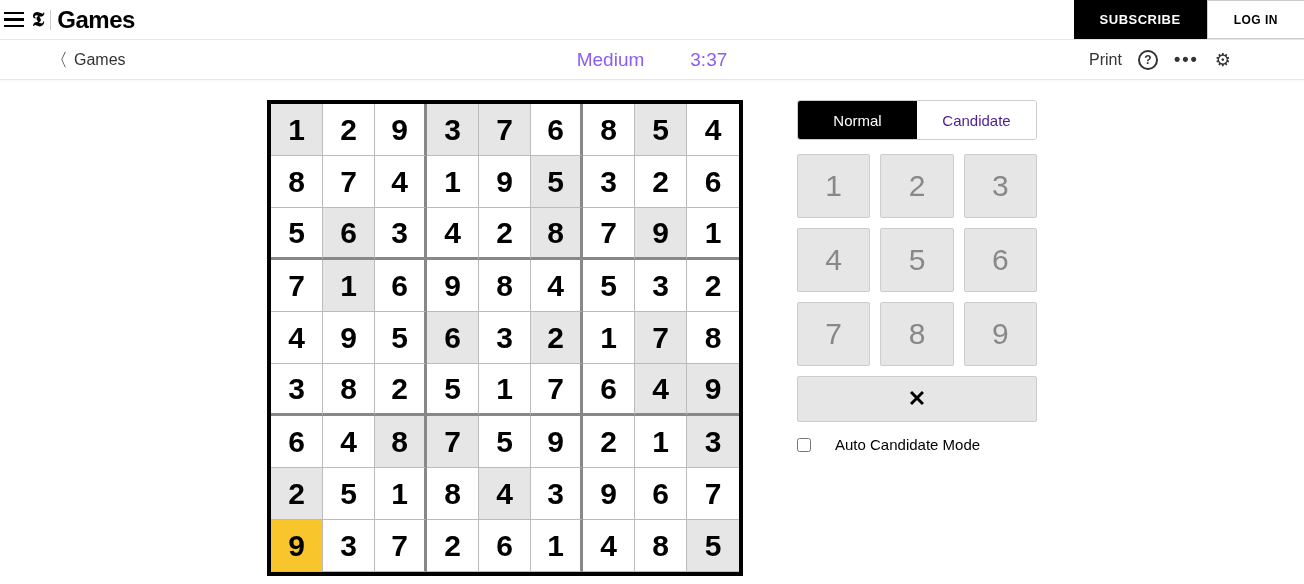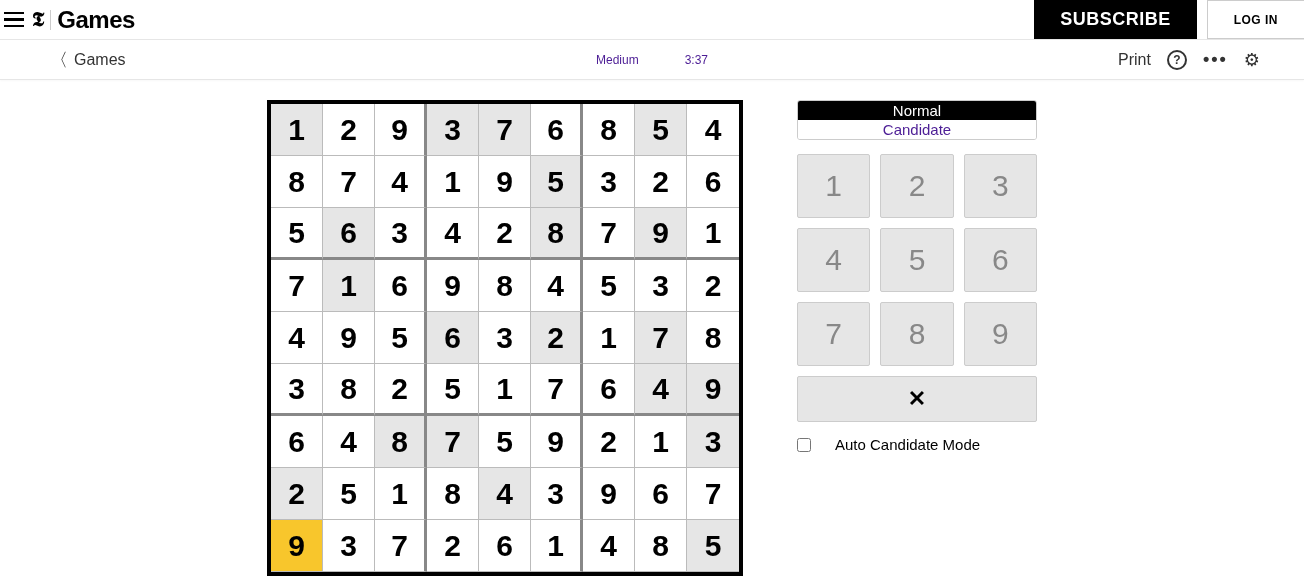--- a/index.html
+++ b/index.html
@@ -8,49 +8,49 @@
   
   .topbar { height: 40px; display: flex; align-items: center; justify-content: space-between; border-bottom: 1px solid #e6e6e6; }
   .topbar-left { display: flex; align-items: center; height: 100%; }
   .hamburger { width: 28px; display: flex; flex-direction: column; justify-content: center; gap: 4px; padding: 0 4px; cursor: pointer; height: 100%; }
   .hamburger span { display: block; height: 2.5px; background: #000; width: 20px; }
   .logo-wrap { display: flex; align-items: center; gap: 6px; padding-left: 4px; }
   .nyt-t { font-family: "Times New Roman", serif; font-weight: bold; font-size: 20px; }
   .logo-divider { width: 1px; height: 20px; background: #ccc; }
   .games-logo { font-family: Liberation Sans, sans-serif; font-weight: 900; font-size: 24px; letter-spacing: -0.5px; }
   .topbar-right { display: flex; align-items: stretch; height: 100%; }
-  .btn-sub { background: #000; color: #fff; font-weight: 700; font-size: 18px; letter-spacing: 0.5px; padding: 8px 26px; display: flex; align-items: center; border: none; cursor: pointer; }
-  .btn-login { background: #fff; color: #000; font-weight: 700; font-size: 12px; letter-spacing: 0.5px; padding: 0 26px; display: flex; align-items: center; border: 1px solid #ccc; border-right: none; cursor: pointer; margin-left: 10px; }
+  .btn-sub { background: #000; color: #fff; font-weight: 700; font-size: 13px; letter-spacing: 0.5px; padding: 8px 26px; display: flex; align-items: center; border: none; cursor: pointer; }
+  .btn-login { background: #fff; color: #000; font-weight: 700; font-size: 12px; letter-spacing: 0.5px; padding: 0 26px; display: flex; align-items: center; border: 1px solid #ccc; border-right: none; cursor: pointer; }
   
   
   .toolbar { height: 40px; border-bottom: 1px solid #e6e6e6; display: flex; align-items: center; position: relative; box-shadow: 0 1px 2px rgba(0,0,0,0.03); }
   .back { display: flex; align-items: center; gap: 6px; margin-left: 50px; cursor: pointer; font-size: 16px; color: #333; }
   .chev { font-size: 18px; line-height: 1; }
-  .center-info { position: absolute; left: 50%; transform: translateX(-50%); display: flex; gap: 46px; font-size: 12px; color: #4c1d95; }
-  .toolbar-right { margin-left: auto; display: flex; align-items: center; gap: 16px; padding-right: 44px; font-size: 16px; color: #333; }
+  .center-info { position: absolute; left: 50%; transform: translateX(-50%); display: flex; gap: 46px; font-size: 19px; color: #8b5cf6; }
+  .toolbar-right { margin-left: auto; display: flex; align-items: center; gap: 16px; padding-right: 73px; font-size: 16px; color: #333; }
   .icon-circle { width: 20px; height: 20px; border: 2px solid #333; border-radius: 50%; display: inline-flex; align-items: center; justify-content: center; font-size: 12px; font-weight: bold; }
   .dots { letter-spacing: 2px; font-weight: bold; font-size: 18px; }
   .gear { font-size: 18px; }
   
   
   .play-area { display: flex; justify-content: center; gap: 54px; padding-top: 20px; }
   
   
   .board { border: 4px solid #000; display: grid; grid-template-columns: repeat(9, 52px); grid-template-rows: repeat(9, 52px); background: #000; }
   .cell { background: #fff; display: flex; align-items: center; justify-content: center; font-size: 30px; font-weight: 700; border-right: 1px solid #bbb; border-bottom: 1px solid #bbb; font-family: Arial, sans-serif; }
   .cell.given { background: #e6e6e6; }
   .cell.selected { background: #f8c62c; }
   
   .cell.br { border-right: 3px solid #888; }
   .cell.bb { border-bottom: 3px solid #888; }
   .cell:nth-child(9n) { border-right: none; }
   
   
   .panel { width: 240px; }
-  .mode-toggle { display: flex; border: 1px solid #ccc; border-radius: 3px; overflow: hidden; height: 40px; flex-direction: column; }
+  .mode-toggle { display: flex; border: 1px solid #ccc; border-radius: 3px; overflow: hidden; height: 40px; }
   .mode-btn { flex: 1; display: flex; align-items: center; justify-content: center; font-size: 15px; cursor: pointer; }
   .mode-btn.active { background: #000; color: #fff; }
   .mode-btn.inactive { background: #fff; color: #4c1d95; }
   .keypad { display: grid; grid-template-columns: repeat(3, 1fr); gap: 10px; margin-top: 14px; }
   .key { height: 64px; background: #e6e6e6; border: 1px solid #ccc; display: flex; align-items: center; justify-content: center; font-size: 30px; color: #888; cursor: pointer; border-radius: 2px; font-family: Arial, sans-serif; }
   .key-erase { grid-column: 1 / span 3; height: 46px; font-size: 22px; color: #000; font-weight: bold; }
   .auto-cand { display: flex; align-items: center; gap: 24px; margin-top: 14px; font-size: 15px; }
   .auto-cand input { width: 14px; height: 14px; }
 </style>
 </head>

